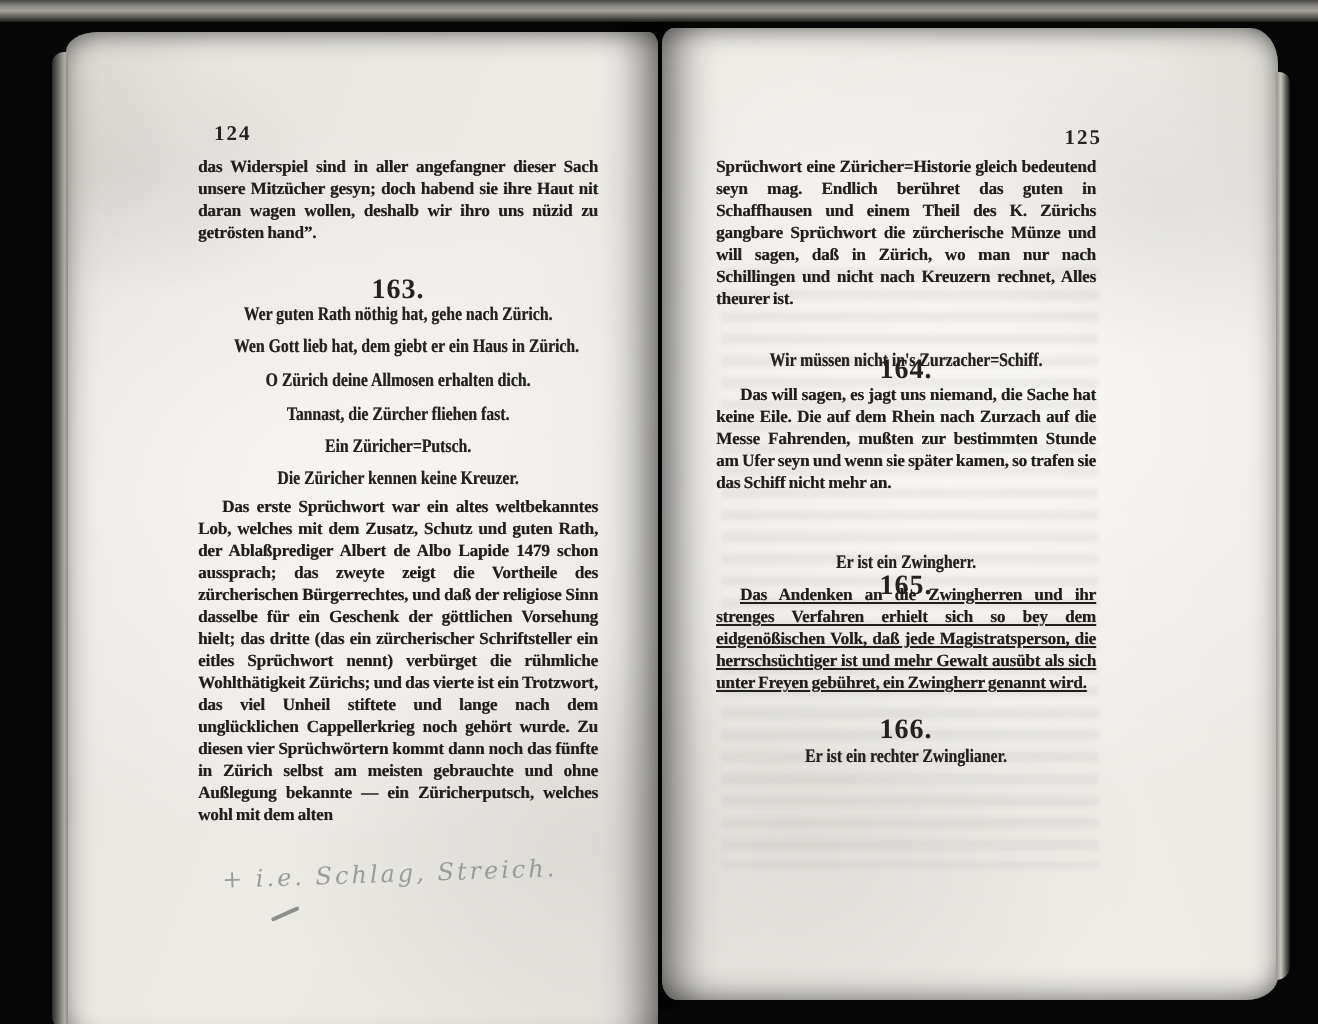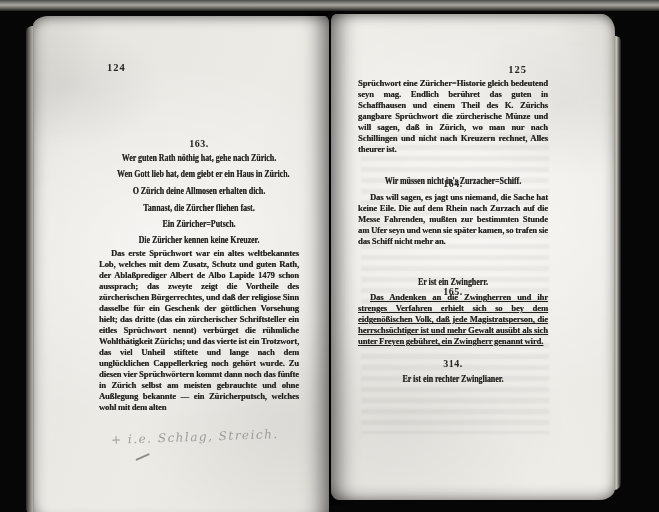--- a/index.html
+++ b/index.html
@@ -31,21 +31,21 @@
       inset 0 10px 12px -9px rgba(0,0,0,0.35),
       inset 0 -11px 14px -9px rgba(0,0,0,0.30);
   }
   
   .page-left::before{
     content:"";position:absolute;left:-7px;top:10px;bottom:8px;width:8px;
     border-radius:6px 0 0 8px;
     background:linear-gradient(90deg,#2c2b29 0%,#767470 45%,#b0ada7 80%,#8d8a85 100%);
   }
   .page-right{
-    left:331px;top:14px;width:284px;height:486px;
+    left:331px;top:14px;width:308px;height:486px;
     border-radius:6px 14px 16px 8px / 8px 18px 12px 10px;
     background:
       radial-gradient(160px 110px at 82% 18%, rgba(0,0,0,0.05), transparent 70%),
       radial-gradient(240px 160px at 25% 85%, rgba(0,0,0,0.05), transparent 70%),
       radial-gradient(340px 260px at 55% 40%, rgba(255,255,255,0.6), transparent 75%),
       linear-gradient(250deg,#dcdad4 0%,#eae8e3 14%,#efede8 55%,#e8e6e1 100%);
     box-shadow:
       inset 16px 0 20px -9px rgba(0,0,0,0.55),
       inset -8px 0 12px -7px rgba(0,0,0,0.38),
       inset 0 10px 12px -9px rgba(0,0,0,0.35),
@@ -71,21 +71,21 @@
   .body-par{
     position:absolute;
     font-size:8.6px;line-height:11px;
     text-align:justify;
     word-spacing:-0.4px;
     text-shadow:0.2px 0 0 rgba(30,28,24,0.6);
   }
   .indent{text-indent:12px;}
   .secnum{
     position:absolute;width:200px;text-align:center;
-    font-size:10px;color:#242220;font-weight:700;letter-spacing:0.5px;
+    font-size:14px;color:#242220;font-weight:700;letter-spacing:0.5px;
   }
   .bigline{
     position:absolute;width:200px;text-align:center;
     font-size:9.6px;color:#242220;font-weight:700;
     white-space:nowrap;
     transform:scaleX(0.82);transform-origin:50% 50%;
     text-shadow:0.25px 0 0 rgba(30,28,24,0.6);
   }
   .handnote{
     position:absolute;
@@ -109,20 +109,21 @@
 </head>
 <body>
 
 <div>
 
   <div class="gutter"></div>
 
   <div class="page page-left">
     <div class="pagenum" style="left:74px;top:46px;">124</div>
 
+    <div class="body-par ink" style="left:66px;top:62px;width:200px;">das Widerspiel sind in aller angefangner dieser Sach unsere Mitzücher gesyn; doch habend sie ihre Haut nit daran wagen wollen, deshalb wir ihro uns nüzid zu getrösten hand”.</div>
 
     <div class="secnum" style="left:66px;top:122px;">163.</div>
 
     <div class="bigline" style="left:66px;top:136px;">Wer guten Rath nöthig hat, gehe nach Zürich.</div>
     <div class="bigline" style="left:66px;top:152px;">Wen Gott lieb hat, dem giebt er ein Haus in Zürich.</div>
     <div class="bigline" style="left:66px;top:169px;">O Zürich deine Allmosen erhalten dich.</div>
     <div class="bigline" style="left:66px;top:186px;">Tannast, die Zürcher fliehen fast.</div>
     <div class="bigline" style="left:66px;top:202px;">Ein Züricher=Putsch.</div>
     <div class="bigline" style="left:66px;top:218px;">Die Züricher kennen keine Kreuzer.</div>
 
@@ -141,18 +142,18 @@
     <div class="body-par ink" style="left:27px;top:64px;width:190px;">Sprüchwort eine Züricher=Historie gleich bedeutend seyn mag. Endlich berühret das guten in Schaffhausen und einem Theil des K. Zürichs gangbare Sprüchwort die zürcherische Münze und will sagen, daß in Zürich, wo man nur nach Schillingen und nicht nach Kreuzern rechnet, Alles theurer ist.</div>
 
     <div class="secnum" style="left:22px;top:164px;">164.</div>
     <div class="bigline" style="left:22px;top:161px;">Wir müssen nicht in's Zurzacher=Schiff.</div>
     <div class="body-par ink indent" style="left:27px;top:178px;width:190px;">Das will sagen, es jagt uns niemand, die Sache hat keine Eile. Die auf dem Rhein nach Zurzach auf die Messe Fahrenden, mußten zur bestimmten Stunde am Ufer seyn und wenn sie später kamen, so trafen sie das Schiff nicht mehr an.</div>
 
     <div class="secnum" style="left:22px;top:247px;margin-top:25px;">165.</div>
     <div class="bigline" style="left:22px;top:262px;">Er ist ein Zwingherr.</div>
     <div class="body-par ink indent" style="left:27px;top:278px;width:190px;text-decoration:underline;">Das Andenken an die Zwingherren und ihr strenges Verfahren erhielt sich so bey dem eidgenößischen Volk, daß jede Magistratsperson, die herrschsüchtiger ist und mehr Gewalt ausübt als sich unter Freyen gebühret, ein Zwingherr genannt wird.</div>
 
-    <div class="secnum" style="left:22px;top:344px;">314.</div>
+    <div class="secnum" style="left:22px;top:344px;">166.</div>
     <div class="bigline" style="left:22px;top:359px;">Er ist ein rechter Zwinglianer.</div>
   </div>
 
   <div class="scanner-bar"></div>
 </div>
 
 </body></html>

